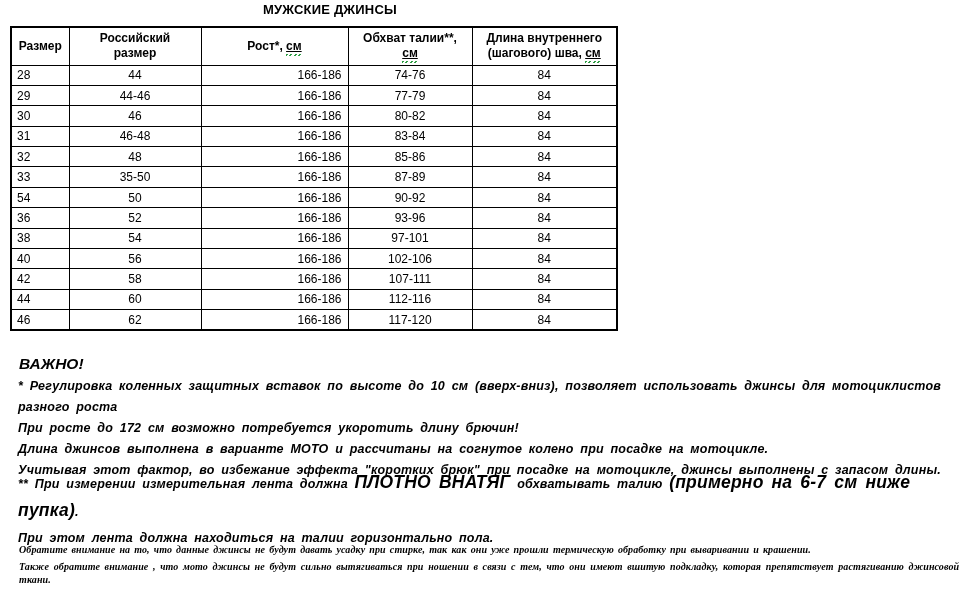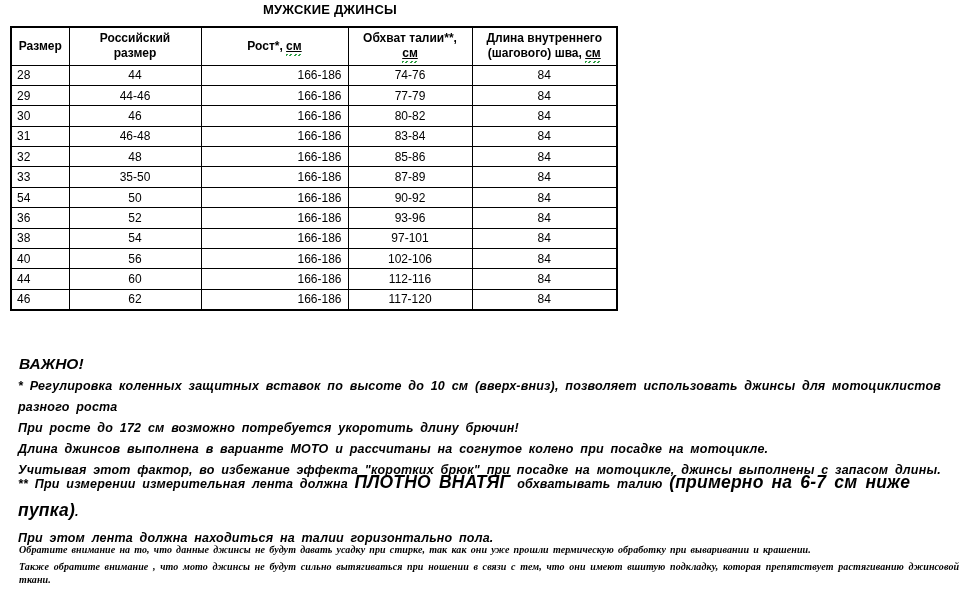--- a/index.html
+++ b/index.html
@@ -192,20 +192,27 @@
           <td>84</td>
         </tr>
         <tr>
           <td>40</td>
           <td>56</td>
           <td>166-186</td>
           <td>102-106</td>
           <td>84</td>
         </tr>
         <tr>
+          <td>42</td>
+          <td>58</td>
+          <td>166-186</td>
+          <td>107-111</td>
+          <td>84</td>
+        </tr>
+        <tr>
           <td>44</td>
           <td>60</td>
           <td>166-186</td>
           <td>112-116</td>
           <td>84</td>
         </tr>
         <tr>
           <td>46</td>
           <td>62</td>
           <td>166-186</td>

